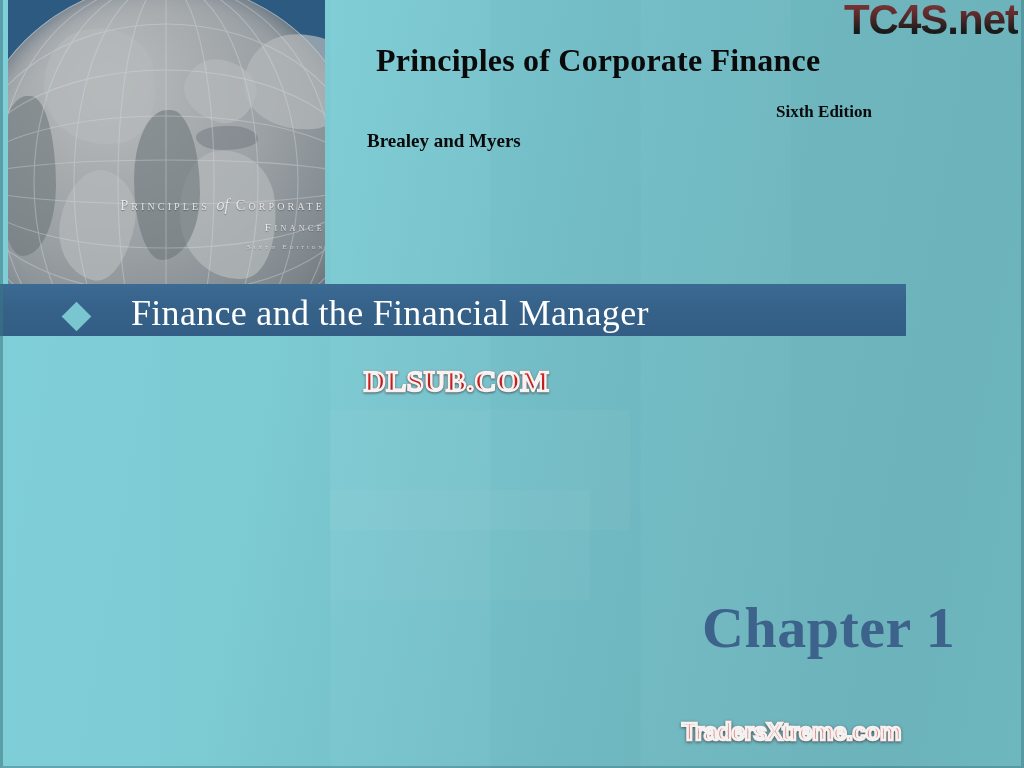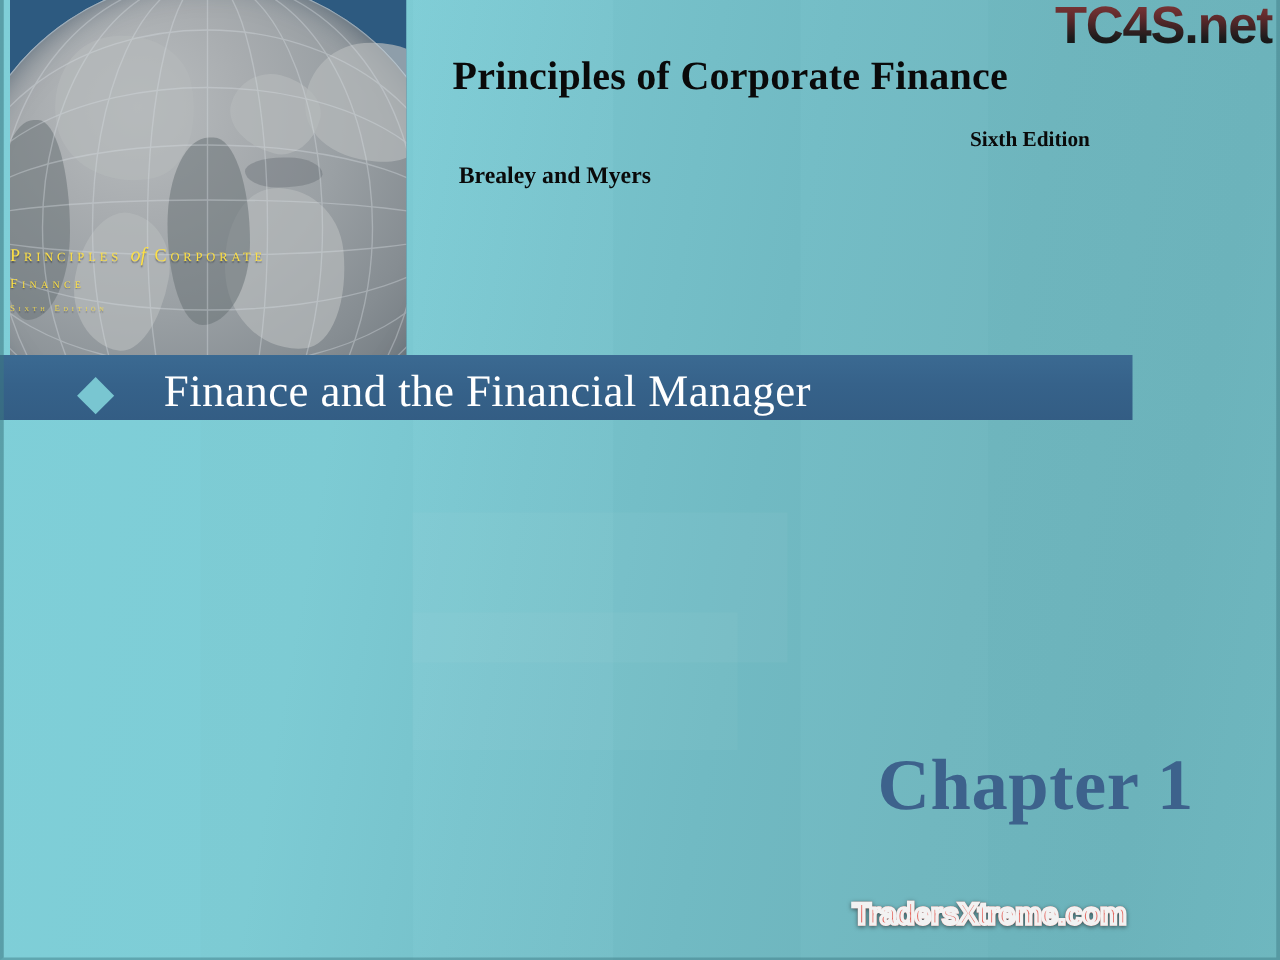--- a/index.html
+++ b/index.html
@@ -122,22 +122,22 @@
     border-radius: 50%;
     overflow: hidden;
     opacity: 0.5;
   }
   .graticule svg { display: block; }
   #cover-text {
     position: absolute;
     left: 0;
     right: 0;
     top: 196px;
-    text-align: left;
-    color: #fde047;
+    text-align: right;
+    color: #e5e5e5;
     text-shadow: 0 1px 1px rgba(0,0,0,0.35);
     pointer-events: none;
   }
   .cover-line1 {
     font-size: 14.5px;
     letter-spacing: 3.1px;
     font-variant: small-caps;
     white-space: nowrap;
   }
   .cover-line1 .ital {
@@ -166,21 +166,21 @@
     top: -18px;
     width: 400px;
     height: 400px;
     border-radius: 50%;
     box-shadow: 0 0 0 1px rgba(190,215,235,0.35) inset;
   }
 
   
   #book-title {
     position: absolute;
-    left: 362px;
+    left: 376px;
     top: 42px;
     font-size: 32px;
     font-weight: bold;
     color: #0a0a0a;
     letter-spacing: 0.2px;
     white-space: nowrap;
   }
   #authors {
     position: absolute;
     left: 367px;
@@ -350,16 +350,17 @@
   <div id="edition">Sixth Edition</div>
 
   <div id="title-banner">
     <div id="banner-bullet"></div>
     <div id="banner-title">Finance and the Financial Manager</div>
   </div>
 
   <div id="chapter-label">Chapter 1</div>
 
   <div id="wm-tc4s">TC4S.net</div>
+  <div id="wm-dlsub">DLSUB.COM</div>
   <div id="wm-traders">TradersXtreme.com</div>
 
   <div id="slide-frame"></div>
 </div>
 
 </body></html>

